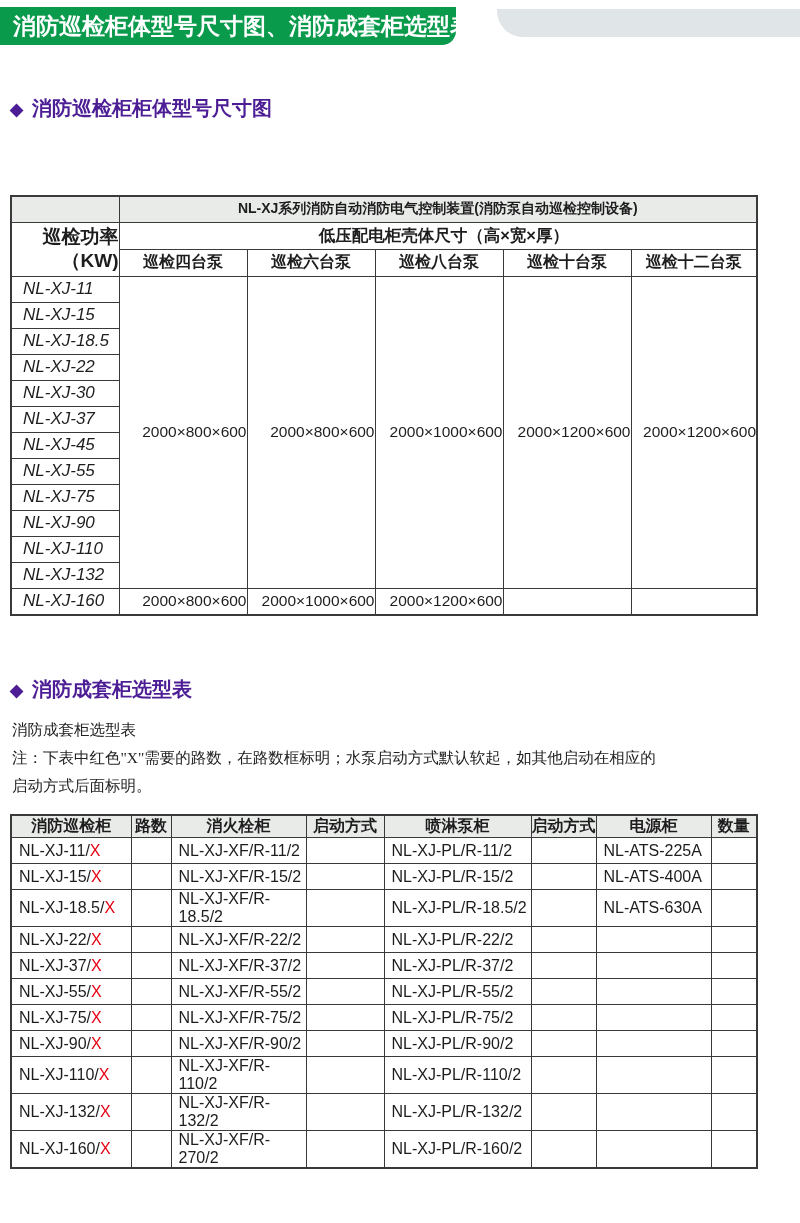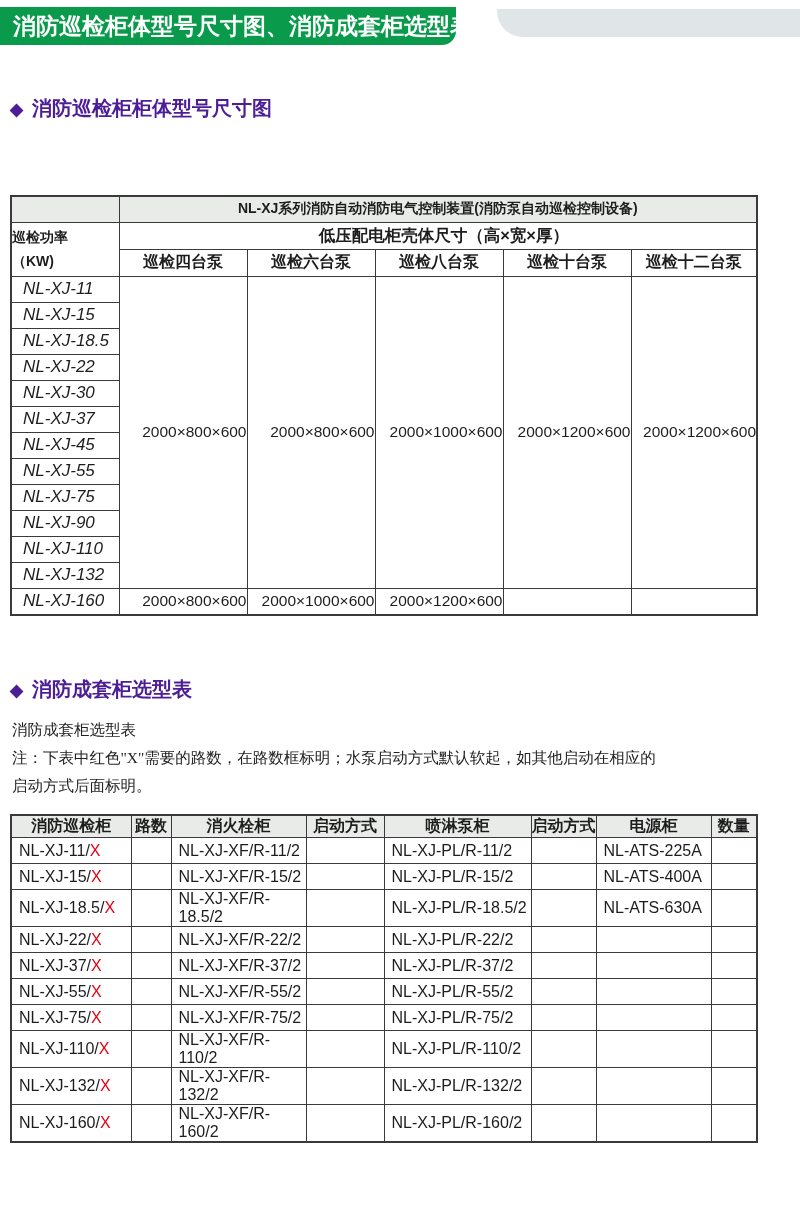--- a/index.html
+++ b/index.html
@@ -38,21 +38,21 @@
     border-collapse:collapse; table-layout:fixed;
     margin-left:10px; width:746px;
     border:2.5px solid #3a3a3a;
   }
   table.tbl td { border:1.5px solid #3a3a3a; padding:0; overflow:hidden; }
   .gray-fill { background:#e9ebe9; }
   #table1 { margin-top:72px; }
   #table1 .title-cell { height:26px; font-size:14px; font-weight:bold; text-align:center; }
   #table1 .size-header { height:27px; font-size:16.5px; font-weight:bold; text-align:center;padding-left:12px; }
   #table1 .pump-header { height:27px; font-size:16px; font-weight:bold; text-align:center; }
-  #table1 .power-cell { font-size:14px; font-weight:bold; text-align:left; line-height:24px; }
+  #table1 .power-cell { font-size:19px; font-weight:bold; text-align:right; line-height:24px; }
   #table1 .model { height:26px; font-size:17px; padding-left:11px;font-style:italic; }
   #table1 .model-last { height:27px; }
   #table1 .dim { font-size:15.5px; text-align:right;margin-top:13px; }
   #table2 { margin-top:14px; }
   #table2 .hdr { height:19px; font-size:16px; font-weight:bold; text-align:center; }
   #table2 td { height:26px; font-size:16px; }
   #table2 .lft { padding-left:7px; }
   .red { color:#e60012; }
 </style>
 </head>
@@ -254,20 +254,30 @@
         <td class="lft"><span>NL-XJ-75/</span><span class="red">X</span></td>
         <td></td>
         <td class="lft">NL-XJ-XF/R-75/2</td>
         <td></td>
         <td class="lft">NL-XJ-PL/R-75/2</td>
         <td></td>
         <td class="lft"></td>
         <td></td>
       </tr>
 
+      <tr>
+        <td class="lft"><span>NL-XJ-90/</span><span class="red">X</span></td>
+        <td></td>
+        <td class="lft">NL-XJ-XF/R-90/2</td>
+        <td></td>
+        <td class="lft">NL-XJ-PL/R-90/2</td>
+        <td></td>
+        <td class="lft"></td>
+        <td></td>
+      </tr>
 
       <tr>
         <td class="lft"><span>NL-XJ-110/</span><span class="red">X</span></td>
         <td></td>
         <td class="lft">NL-XJ-XF/R-110/2</td>
         <td></td>
         <td class="lft">NL-XJ-PL/R-110/2</td>
         <td></td>
         <td class="lft"></td>
         <td></td>
@@ -280,21 +290,21 @@
         <td></td>
         <td class="lft">NL-XJ-PL/R-132/2</td>
         <td></td>
         <td class="lft"></td>
         <td></td>
       </tr>
 
       <tr>
         <td class="lft"><span>NL-XJ-160/</span><span class="red">X</span></td>
         <td></td>
-        <td class="lft">NL-XJ-XF/R-160/2</td>
+        <td class="lft">NL-XJ-XF/R-270/2</td>
         <td></td>
         <td class="lft">NL-XJ-PL/R-160/2</td>
         <td></td>
         <td class="lft"></td>
         <td></td>
       </tr>
     </tbody>
 
 </table>
 

